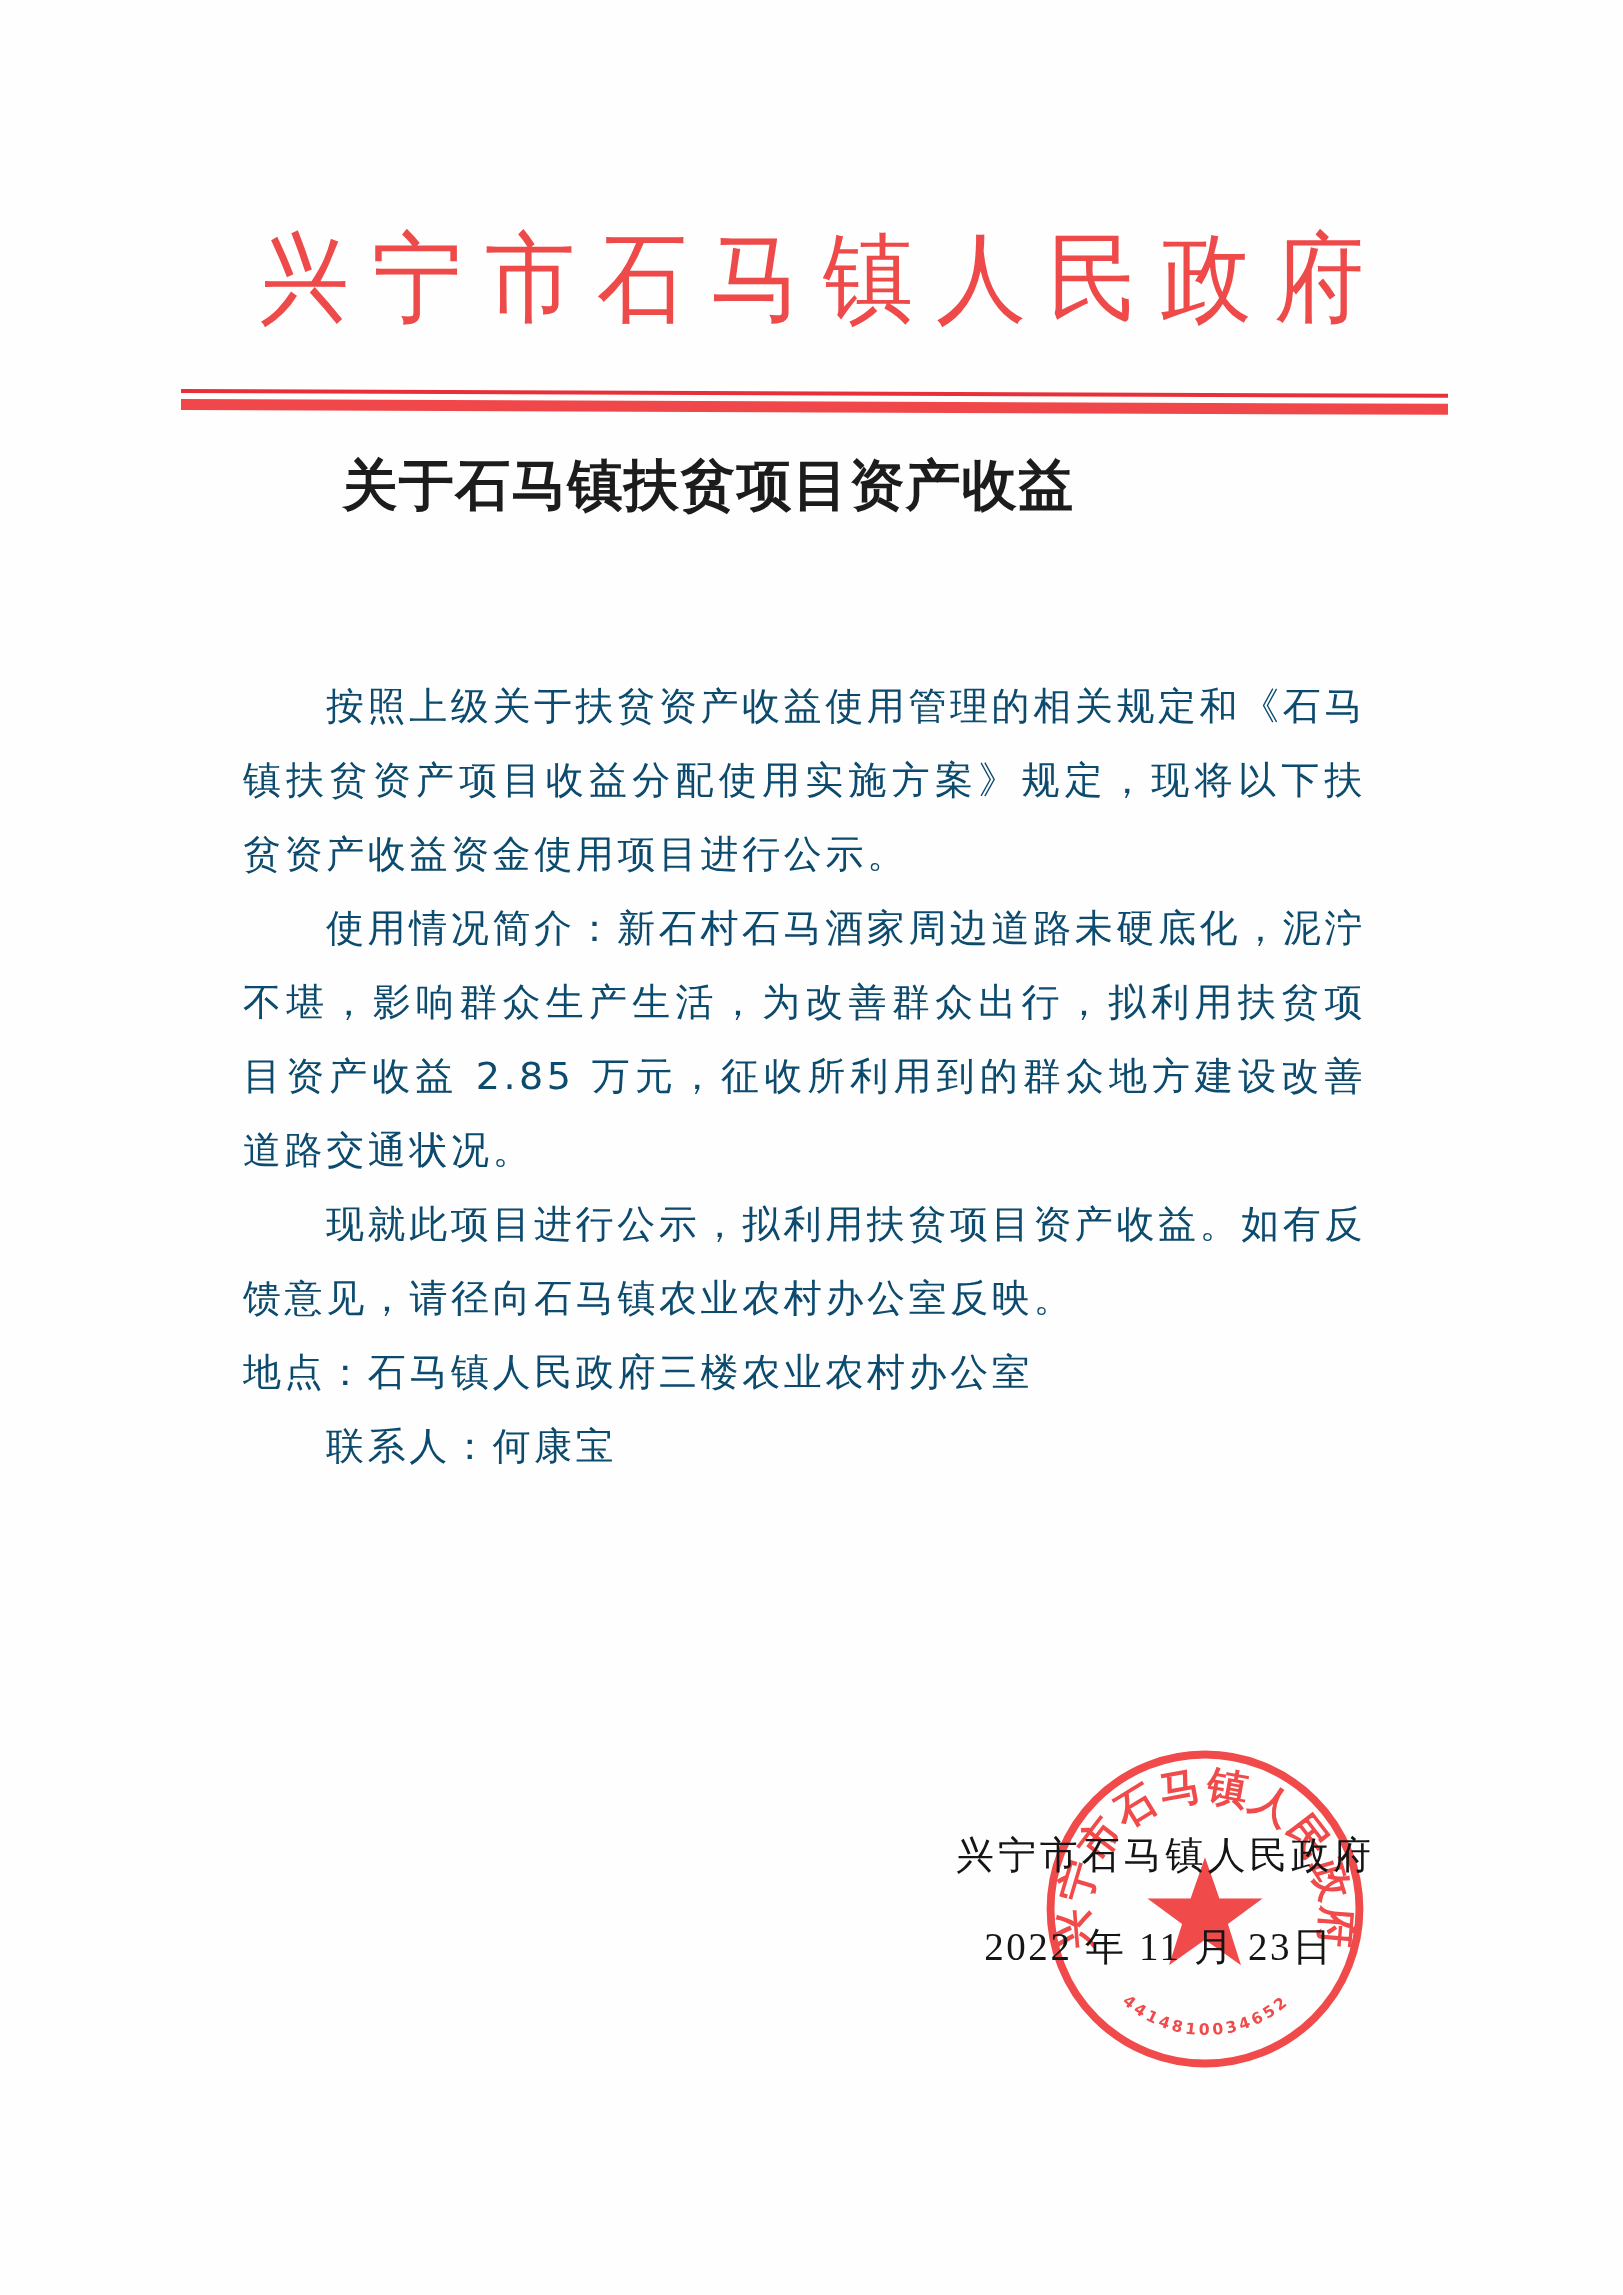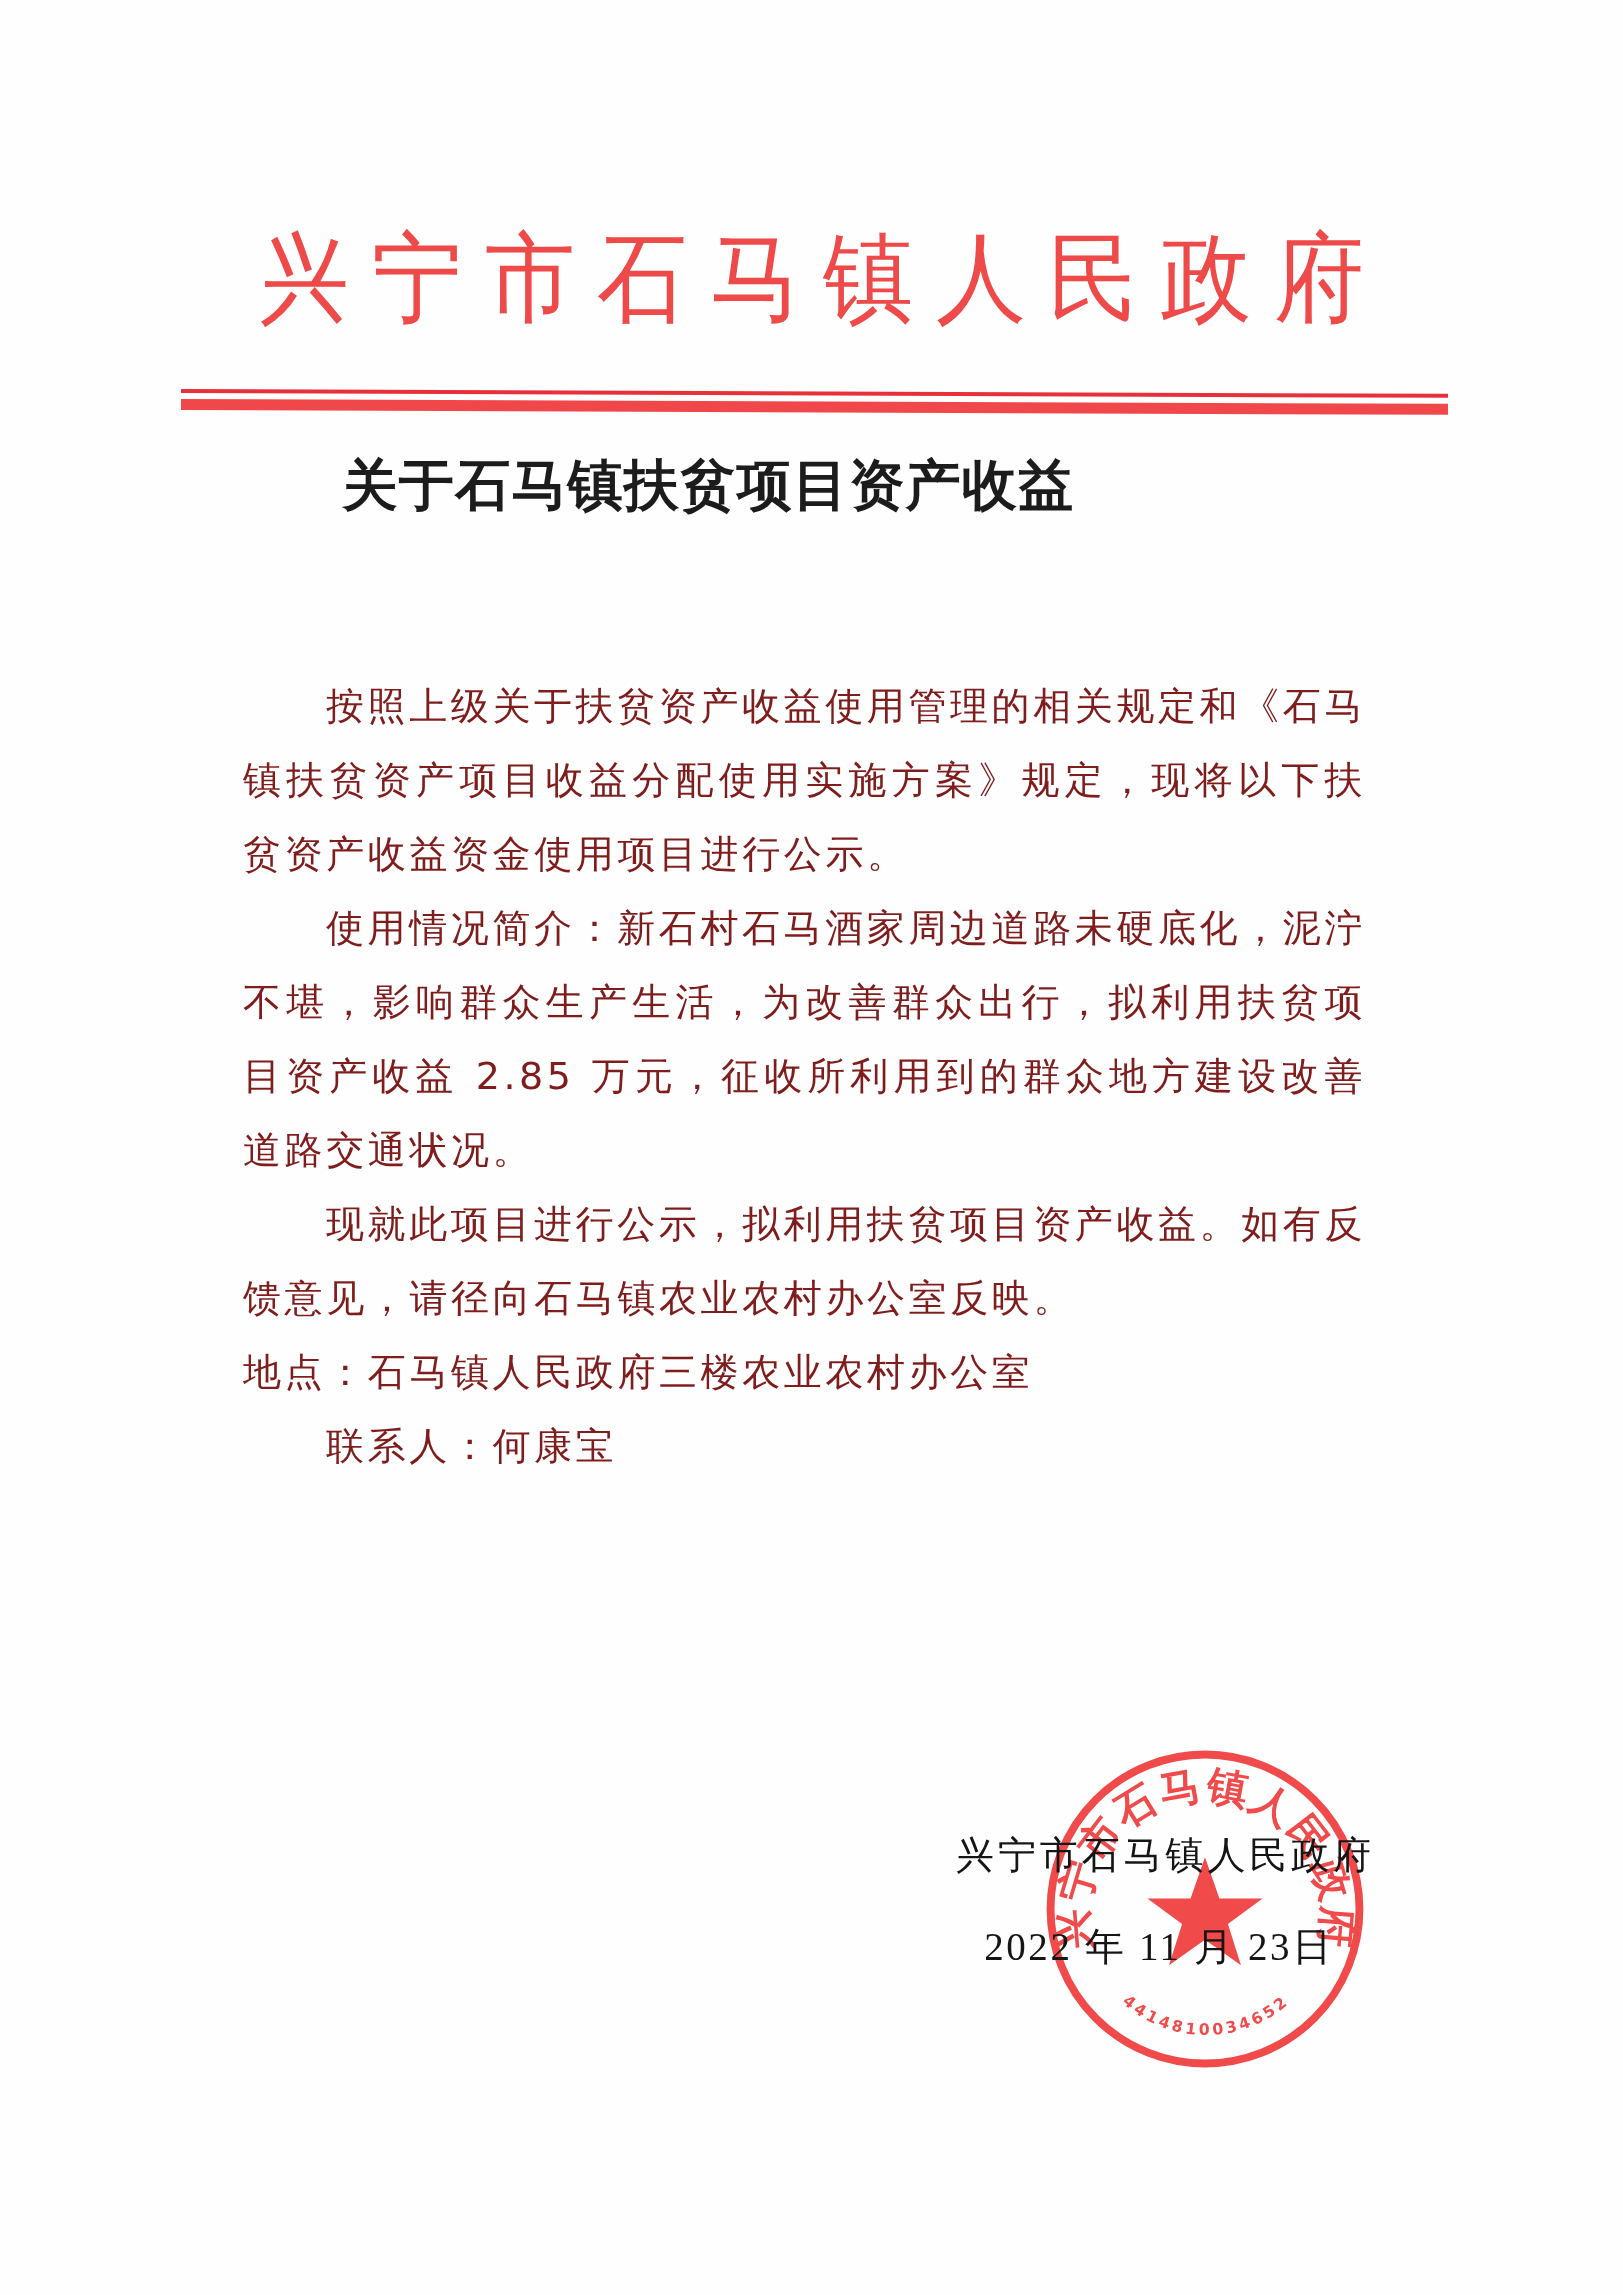--- a/index.html
+++ b/index.html
@@ -83,21 +83,21 @@
 
   
   .body {
     position: absolute;
     left: 243px;
     top: 669px;
     width: 1123px;
     font-family: "DejaVu Sans", "Liberation Sans", sans-serif;
     font-size: 38px;
     line-height: 74px;
-    color: #7f1d1d;
+    color: #0c4a6e;
     letter-spacing: 3.6px;
     text-align: justify;
     text-justify: inter-character;
   }
   .para {
     margin: 0;
     padding: 0;
   }
   .indent { text-indent: 83px; }
 

